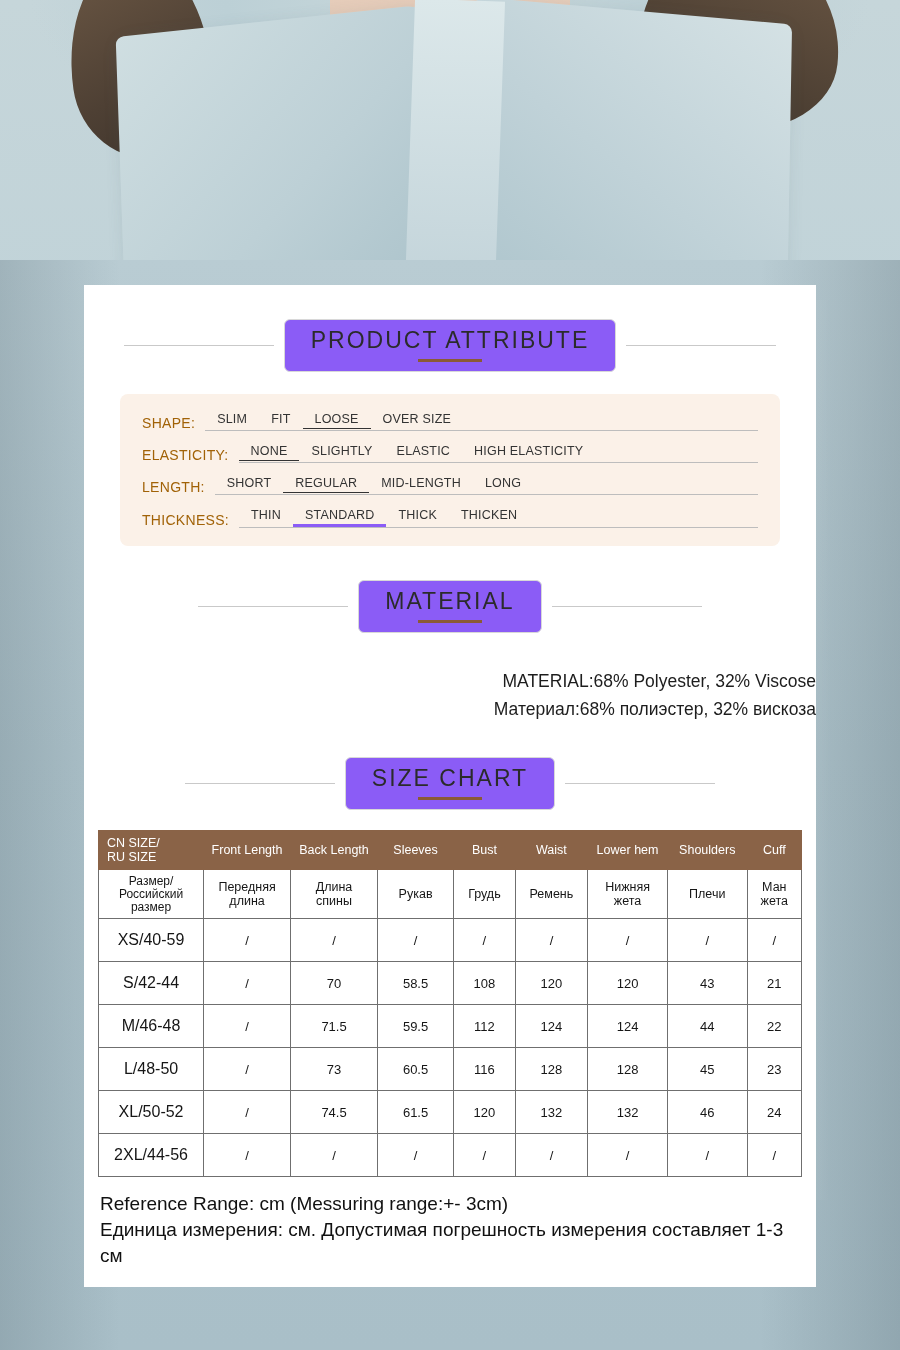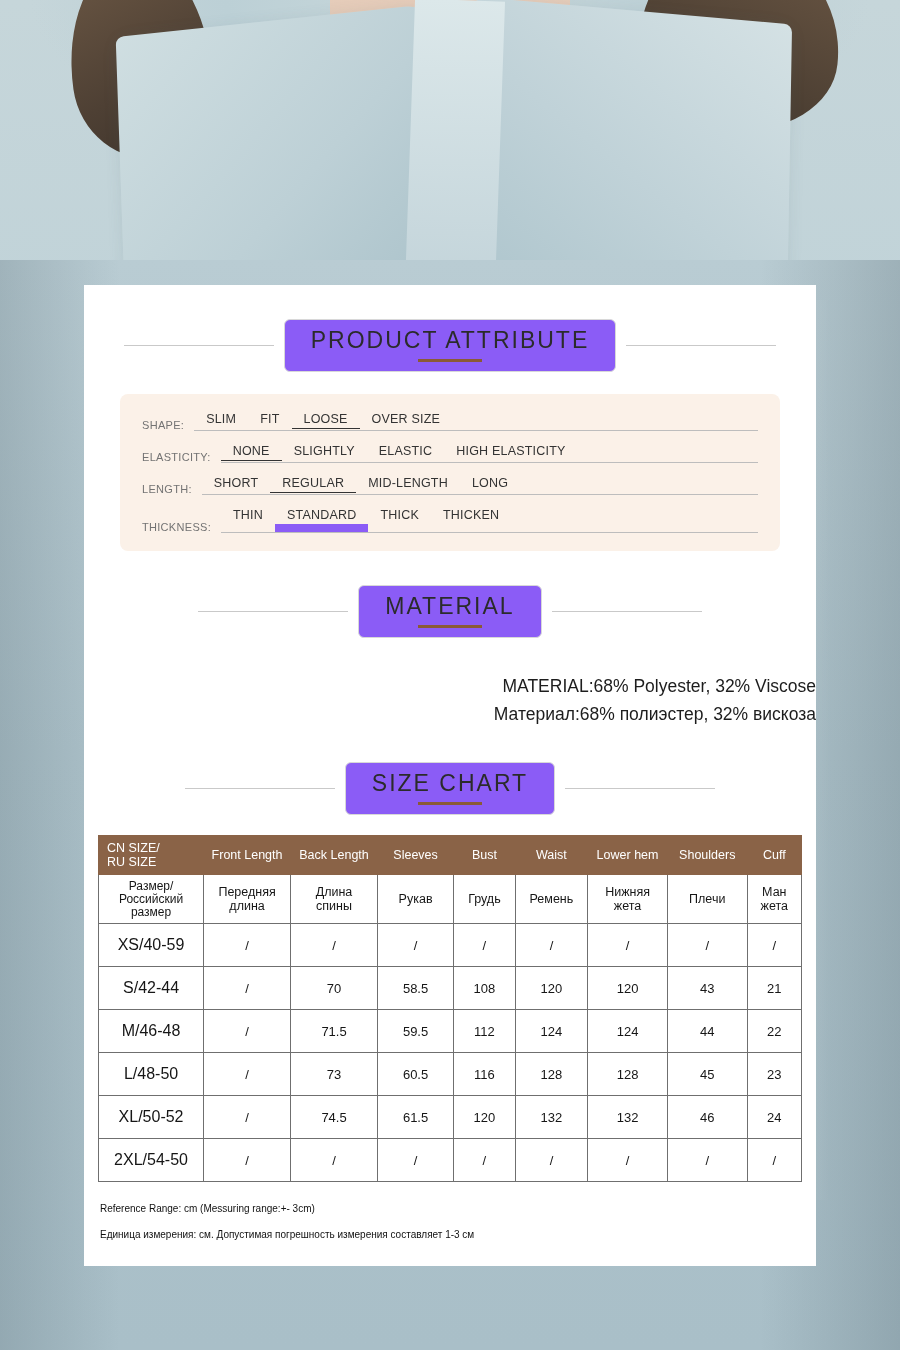--- a/index.html
+++ b/index.html
@@ -155,22 +155,22 @@
     border-radius: 8px;
     padding: 18px 22px 16px 22px;
   }
   .attr-row {
     display: flex;
     align-items: flex-end;
     margin-bottom: 13px;
   }
   .attr-row:last-child { margin-bottom: 2px; }
   .attr-label {
-    font-size: 11px;
-    color: #737373;
+    font-size: 14px;
+    color: #a16207;
     white-space: nowrap;
     padding-right: 10px;
     letter-spacing: .3px;
   }
   .attr-opts {
     flex: 1;
     display: flex;
     border-bottom: 1px solid #bdbdbd;
     padding-bottom: 2px;
   }
@@ -179,21 +179,21 @@
     color: #333;
     padding: 0 12px 2px 12px;
     white-space: nowrap;
     letter-spacing: .2px;
   }
   .opt.sel-thin {
     border-bottom: 1px solid #333;
     margin-bottom: -1px;
   }
   .opt.sel-thick {
-    border-bottom: 8px solid #8b5cf6;
+    border-bottom: 3px solid #8b5cf6;
     margin-bottom: -2px;
   }
 
   
   .material-block {
     text-align: right;
     margin-top: 34px;
     margin-bottom: 8px;
   }
   .material-line {
@@ -245,21 +245,21 @@
     height: 40px;
     font-size: 16px;
   }
   tbody td.sizecol {
     font-size: 16px;
   }
   .note-wrap {
     margin: 14px 16px 0 16px;
   }
   .note {
-    font-size: 10px;
+    font-size: 19px;
     color: #111;
     line-height: 26px;
   }
 </style>
 </head>
 <body>
 
 <div class="photo-bg">
   <div class="photo-inner"></div>
   <div class="hair-left"></div>
@@ -467,21 +467,21 @@
           <td>/</td>
           <td>74.5</td>
           <td>61.5</td>
           <td>120</td>
           <td>132</td>
           <td>132</td>
           <td>46</td>
           <td>24</td>
         </tr>
         <tr>
-          <td class="sizecol">2XL/54-50</td>
+          <td class="sizecol">2XL/44-56</td>
           <td>/</td>
           <td>/</td>
           <td>/</td>
           <td>/</td>
           <td>/</td>
           <td>/</td>
           <td>/</td>
           <td>/</td>
         </tr>
       </tbody>

